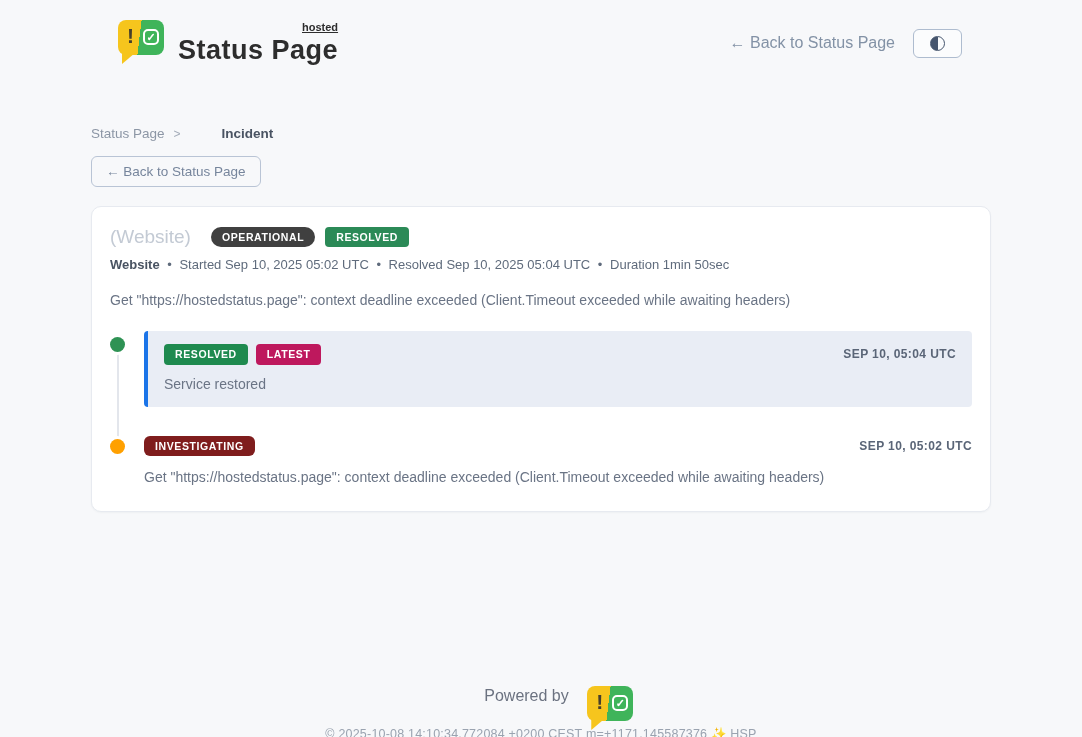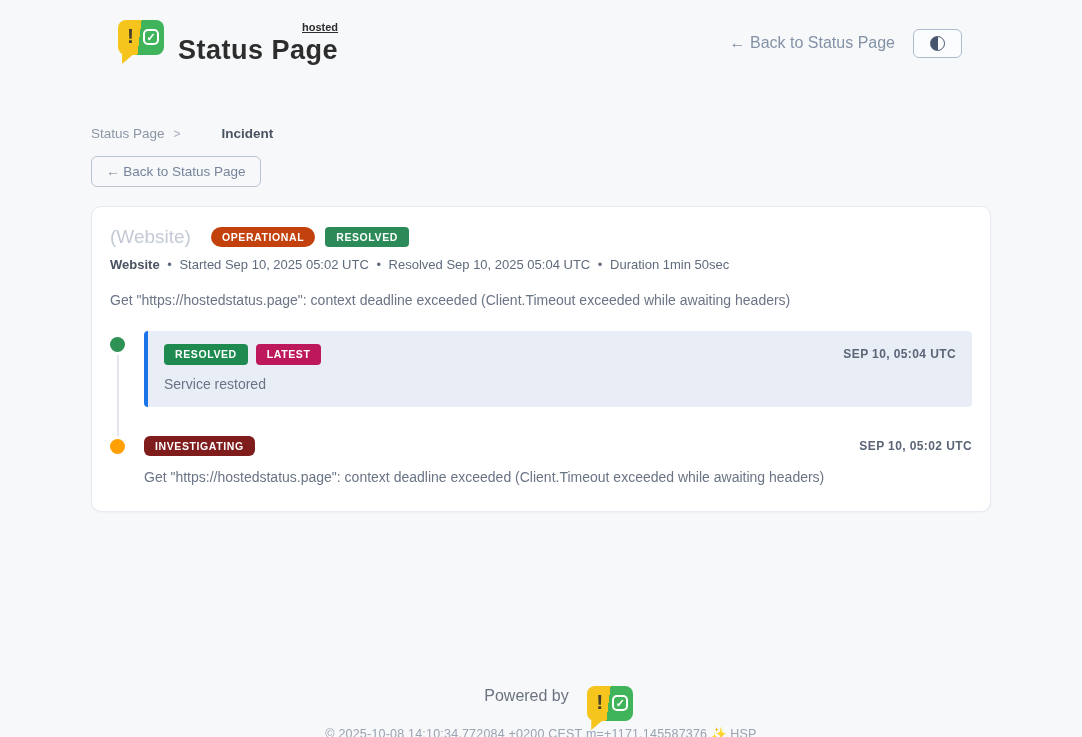--- a/index.html
+++ b/index.html
@@ -94,21 +94,21 @@
     padding: 19px 18px 26px 18px;
   }
   .card-title-row { display: flex; align-items: center; gap: 10px; }
   .incident-title { font-size: 19px; font-weight: 600; color: #3f4a5c; }
   .incident-component { font-size: 19px; font-weight: 500; color: #c3cad4; text-align: right; }
   .badge {
     color: #fff; font-size: 10.5px; font-weight: 700;
     letter-spacing: 0.6px; padding: 5px 11px; border-radius: 4px;
     display: inline-block; line-height: 1;
   }
-  .badge-operational { background: #c2410c; border-radius: 999px; margin-left: 10px; }
+  .badge-operational { background: #404040; border-radius: 999px; margin-left: 10px; }
   .badge-resolved-hdr { background: #2b8a57; }
   .badge-resolved { background: #1e8a4f; }
   .badge-latest { background: #be185d; }
   .badge-investigating { background: #7f1d1d; border-radius: 6px; }
 
   .meta-line { margin-top: 9px; font-size: 13px; color: #5f6b7c; }
   .meta-line .meta-bold { font-weight: 700; color: #495362; }
   .meta-sep { margin: 0 4px; }
 
   .incident-desc { margin-top: 20px; font-size: 14px; color: #6a7485; }

